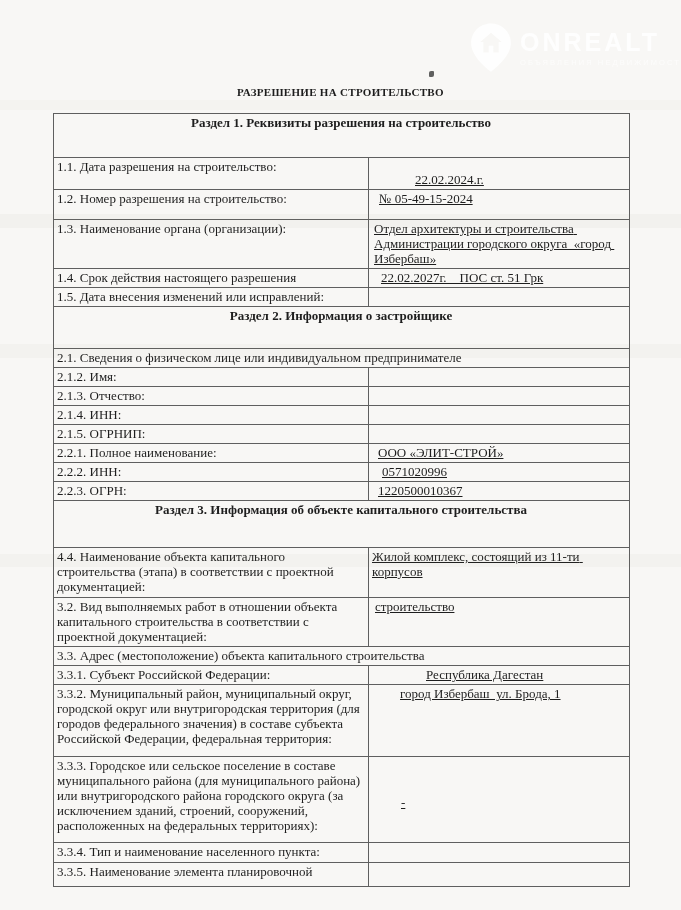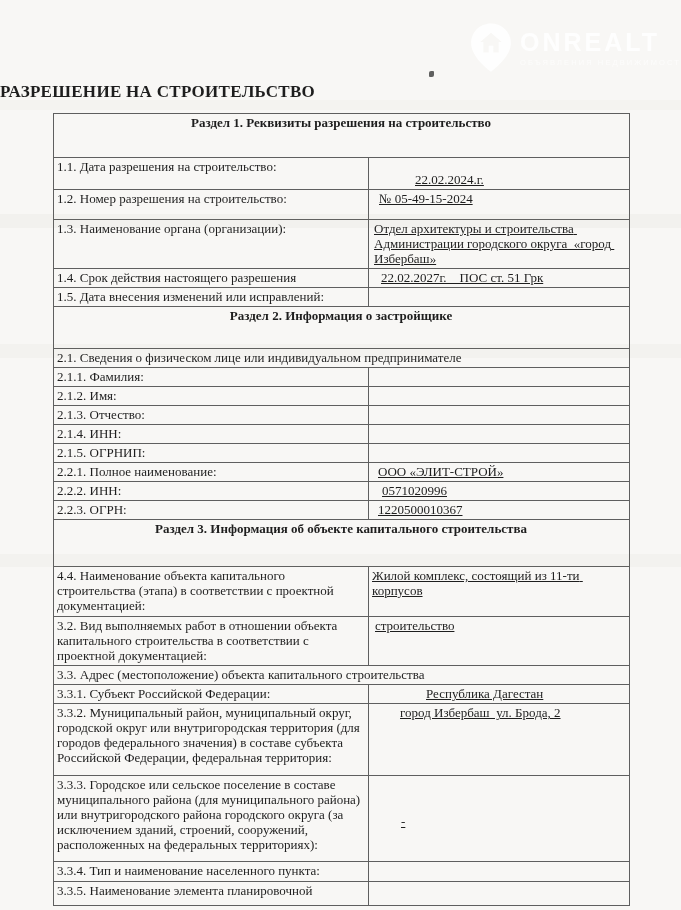--- a/index.html
+++ b/index.html
@@ -30,22 +30,22 @@
     font-family:"Liberation Sans","DejaVu Sans",sans-serif;
     font-weight:bold;font-size:25px;letter-spacing:3px;line-height:26px;color:#fff;
   }
   .wm-tagline{
     font-family:"Liberation Sans","DejaVu Sans",sans-serif;
     font-size:7.5px;letter-spacing:2.1px;color:#fff;opacity:.75;margin-top:3px;white-space:nowrap;
   }
   
   .doc-title{
     margin:84px 0 0 0;
-    text-align:left;
-    font-size:17px;font-weight:bold;letter-spacing:.3px;
+    text-align:center;
+    font-size:11px;font-weight:bold;letter-spacing:.3px;
     line-height:16px;
   }
   
   table.permit{
     border-collapse:collapse;
     table-layout:fixed;
     margin:13px 0 0 53px;
     width:576px;
     font-size:13px;line-height:15px;
   }
@@ -115,24 +115,20 @@
         <tr style="height: 18px;">
           <td>1.5. Дата внесения изменений или исправлений:</td>
           <td class="value-cell"></td>
         </tr>
         <tr style="height: 42px;">
           <td colspan="2" class="section-cell">Раздел 2. Информация о застройщике</td>
         </tr>
         <tr style="height: 19px;">
           <td colspan="2">2.1. Сведения о физическом лице или индивидуальном предпринимателе</td>
         </tr>
-        <tr style="height: 17px;">
-          <td>2.1.1. Фамилия:</td>
-          <td class="value-cell"></td>
-        </tr>
         <tr style="height: 16px;">
           <td>2.1.2. Имя:</td>
           <td class="value-cell"></td>
         </tr>
         <tr style="height: 15px;">
           <td>2.1.3. Отчество:</td>
           <td class="value-cell"></td>
         </tr>
         <tr style="height: 15px;">
           <td>2.1.4. ИНН:</td>
@@ -167,21 +163,21 @@
         </tr>
         <tr style="height: 17px;">
           <td colspan="2">3.3. Адрес (местоположение) объекта капитального строительства</td>
         </tr>
         <tr style="height: 17px;">
           <td>3.3.1. Субъект Российской Федерации:</td>
           <td class="value-cell" style="padding: 1px 2px 2px 57px;">Республика Дагестан</td>
         </tr>
         <tr style="height: 72px;">
           <td>3.3.2. Муниципальный район, муниципальный округ, городской округ или внутригородская территория (для городов федерального значения) в составе субъекта Российской Федерации, федеральная территория:</td>
-          <td class="value-cell" style="padding: 1px 2px 2px 31px;">город Избербаш  ул. Брода, 2</td>
+          <td class="value-cell" style="padding: 1px 2px 2px 31px;">город Избербаш  ул. Брода, 1</td>
         </tr>
         <tr style="height: 86px;">
           <td>3.3.3. Городское или сельское поселение в составе муниципального района (для муниципального района) или внутригородского района городского округа (за исключением зданий, строений, сооружений, расположенных на федеральных территориях):</td>
           <td class="value-cell" style="padding: 38px 2px 2px 32px;">-</td>
         </tr>
         <tr style="height: 20px;">
           <td>3.3.4. Тип и наименование населенного пункта:</td>
           <td class="value-cell"></td>
         </tr>
         <tr style="height: 24px;">

